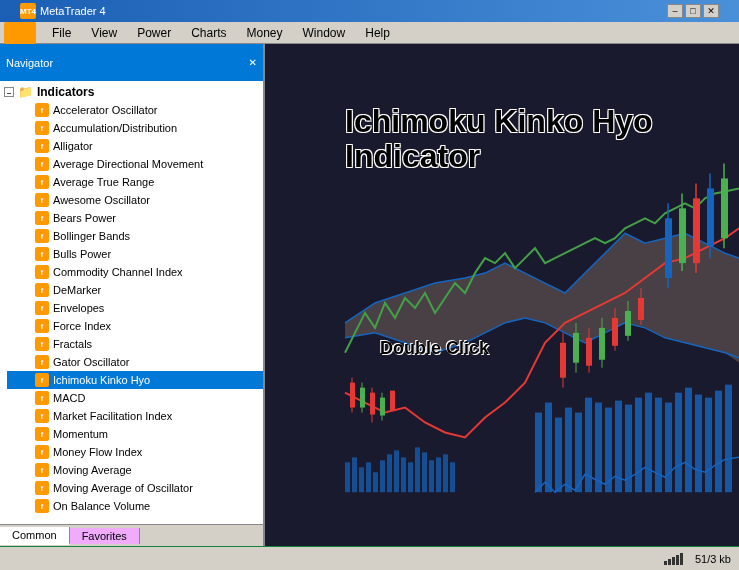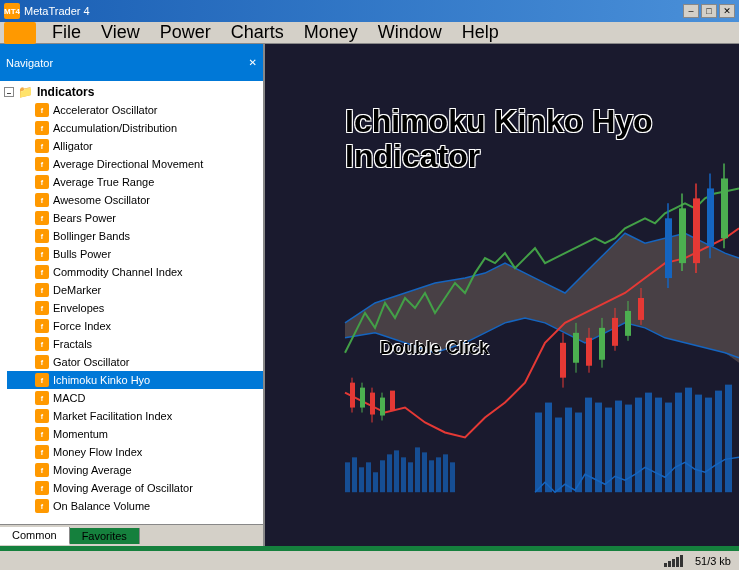--- a/index.html
+++ b/index.html
@@ -6,39 +6,39 @@
     body { width: 739px; height: 570px; overflow: hidden; font-family: 'Segoe UI', Tahoma, sans-serif; font-size: 12px; background: #d4d0c8; }
 
     
     .title-bar {
       background: linear-gradient(to right, #1a5fb4, #4a90d9);
       color: white;
       height: 22px;
       display: flex;
       align-items: center;
       justify-content: space-between;
-      padding: 0 4px;
+      padding: 0 20px;
     }
     .title-bar-title { font-size: 11px; display: flex; align-items: center; gap: 4px; }
     .title-bar-icon { width: 16px; height: 16px; background: #ff9900; border-radius: 2px; display: flex; align-items: center; justify-content: center; font-size: 8px; color: white; font-weight: bold; }
     .title-bar-controls { display: flex; gap: 2px; }
     .title-btn { width: 16px; height: 14px; border: 1px solid #888; background: #d4d0c8; font-size: 9px; display: flex; align-items: center; justify-content: center; cursor: pointer; color: #000; }
     .title-btn.close { background: #d4d0c8; }
 
     
     .menu-bar {
       background: #d4d0c8;
       border-bottom: 1px solid #888;
       height: 22px;
       display: flex;
       align-items: center;
       padding: 0 4px;
       gap: 4px;
     }
-    .menu-item { padding: 2px 8px; font-size: 18px; cursor: pointer; }
+    .menu-item { padding: 2px 8px; font-size: 12px; cursor: pointer; }
     .menu-icon { width: 32px; height: 22px; background: #ff9900; border-radius: 2px; display: flex; align-items: center; justify-content: center; margin-right: 4px; }
 
     
     .main-layout {
       display: flex;
       height: calc(570px - 44px - 24px);
     }
 
     
     .navigator {
@@ -100,21 +100,21 @@
       border-top: 1px solid #888;
       background: #d4d0c8;
       height: 22px;
       align-items: center;
     }
     .nav-tab {
       padding: 2px 12px;
       font-size: 11px;
       border-right: 1px solid #888;
       cursor: pointer;
-      background: #15803d;
+      background: #f0abfc;
       display: flex;
       align-items: center;
     }
     .nav-tab.active {
       background: white;
       border-bottom: 2px solid white;
     }
 
     
     .chart-area {
@@ -150,21 +150,21 @@
     }
 
     
     .status-bar {
       background: #d4d0c8;
       height: 24px;
       display: flex;
       align-items: center;
       justify-content: flex-end;
       padding: 0 8px;
-      border-top: 5px solid #15803d;
+      border-top: 1px solid #15803d;
       font-size: 11px;
       gap: 12px;
     }
     .status-bars-icon {
       display: flex;
       gap: 1px;
       align-items: flex-end;
     }
     .status-bar-segment {
       width: 3px;

